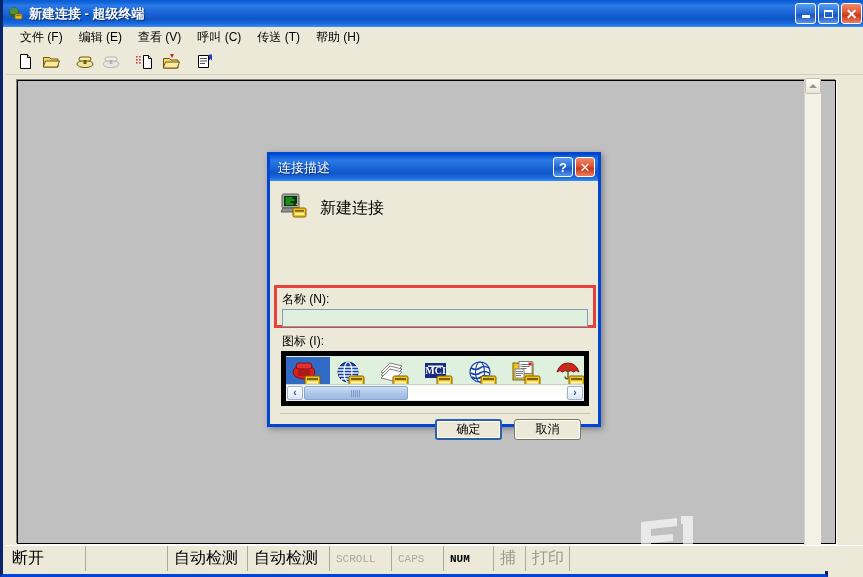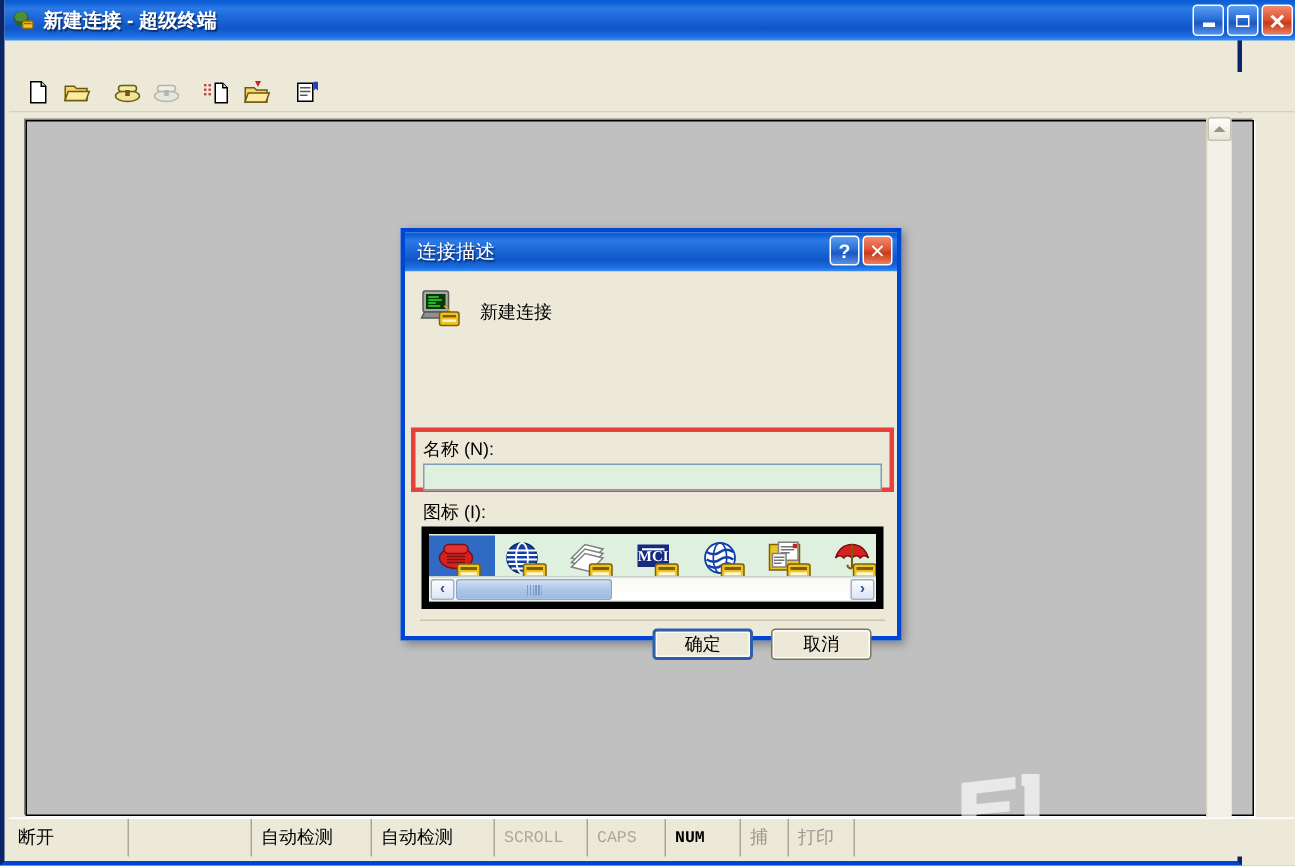--- a/index.html
+++ b/index.html
@@ -96,21 +96,21 @@
   
   #status-bar{
     position:absolute;left:3px;bottom:3px;width:857px;height:26px;
     background:#ece9d8;display:flex;align-items:stretch;
     box-sizing:border-box;
     border-top:1px solid #ffffff;
   }
   .sb-cell{
     display:flex;align-items:center;padding:0 6px;
     border-right:1px solid #aca899;
-    font-size:12px;color:#000;white-space:nowrap;box-sizing:border-box;
+    font-size:16px;color:#000;white-space:nowrap;box-sizing:border-box;
   }
   .sb-cell.dim{color:#aca899;font-family:"Liberation Mono","DejaVu Sans Mono",monospace;font-size:11px;}
   .sb-cell.num{color:#000;font-family:"Liberation Mono","DejaVu Sans Mono",monospace;font-size:11px;font-weight:bold;text-align:right;}
   .sb-cell.grey{color:#9c988a;}
   .sb-cell.last{flex:1;border-right:none;}
   
   #dialog{
     position:absolute;left:264px;top:152px;width:334px;height:275px;
     border:3px solid #0046d5;
     background:#ece9d8;
@@ -130,21 +130,21 @@
   .dlg-tb{
     width:20px;height:20px;border-radius:3px;border:1px solid #fff;box-sizing:border-box;
     display:flex;align-items:center;justify-content:center;
   }
   .dlg-tb.help{background:linear-gradient(to bottom,#5a9ef0,#2a6fd8 45%,#1a58c0 60%,#5792e8);}
   .dlg-tb.close{background:linear-gradient(to bottom,#f08b6d,#e05434 45%,#c63a1c 60%,#ef7f5d);}
   .dlg-tb span{color:#fff;font-size:13px;font-weight:bold;line-height:13px;}
   #dlg-body{position:absolute;left:0;top:26px;right:0;bottom:0;background:#ece9d8;}
 
   #dlg-header{display:flex;align-items:center;padding:10px 0 0 10px;height:34px;}
-  #dlg-header .label{margin-left:8px;font-size:12px;color:#000;}
+  #dlg-header .label{margin-left:8px;font-size:16px;color:#000;}
   #dlg-prompt{padding:10px 0 0 10px;font-size:12px;color:#000;}
 
   #name-highlight{
     position:absolute;left:4px;top:104px;width:322px;height:43px;
     border:3px solid #e8403a;box-sizing:border-box;
   }
   #name-label{position:absolute;left:12px;top:110px;font-size:12px;color:#000;}
   #name-input{
     position:absolute;left:12px;top:128px;width:306px;height:18px;
     background:#dff0df;
@@ -242,20 +242,28 @@
         </div>
       <div class="tb-btn max">
           <i class="g-max"></i>
         </div>
       <div class="tb-btn close">
           <span class="g-close">✕</span>
         </div>
     </div>
   </div>
 
+  <div id="menu-bar">
+    <div class="menu-item">文件 (F)</div>
+    <div class="menu-item">编辑 (E)</div>
+    <div class="menu-item">查看 (V)</div>
+    <div class="menu-item">呼叫 (C)</div>
+    <div class="menu-item">传送 (T)</div>
+    <div class="menu-item">帮助 (H)</div>
+  </div>
 
   <div id="toolbar">
     <div class="tool-btn">
       <svg width="17" height="17" viewBox="0 0 17 17">
         <path d="M3.5 1.5 h7 l3 3 v11 h-10 z" fill="#ffffff" stroke="#000" stroke-width="1"></path>
         <path d="M10.5 1.5 v3 h3" fill="#dcdcdc" stroke="#000" stroke-width="1"></path>
       </svg>
     </div>
     <div class="tool-btn">
       <svg width="19" height="17" viewBox="0 0 19 17">

